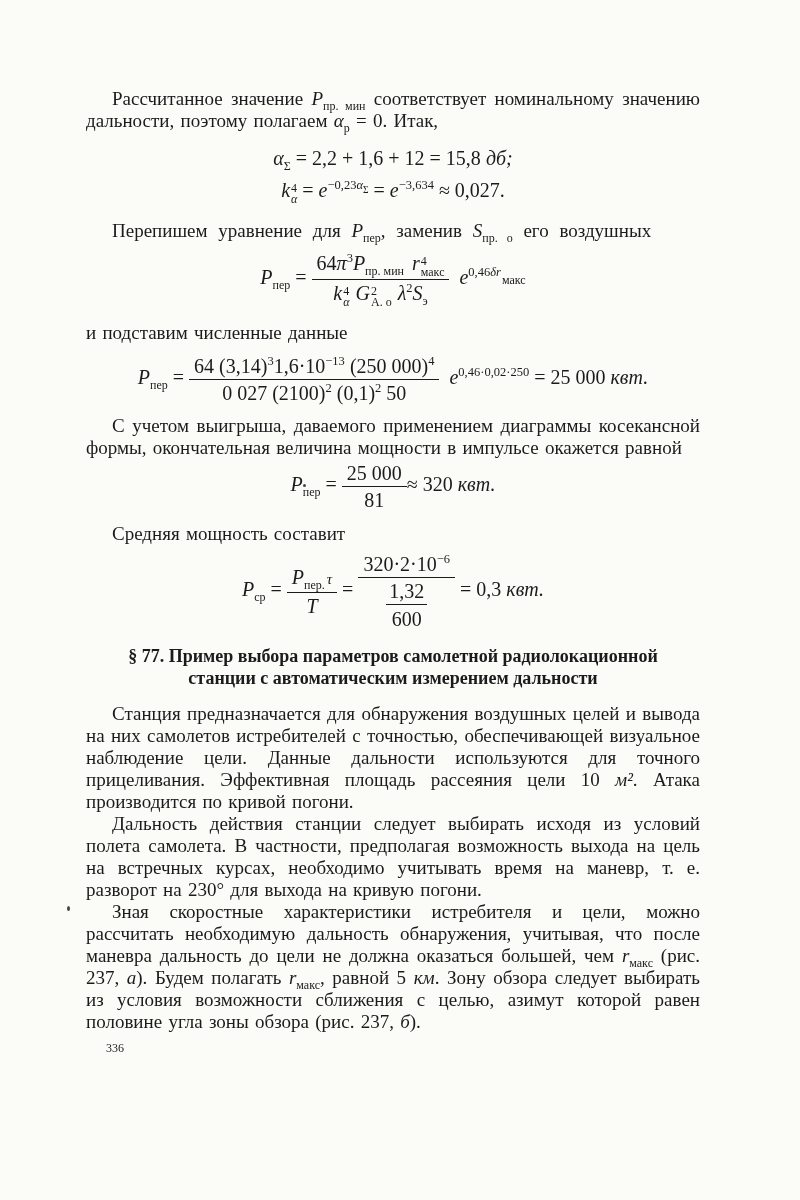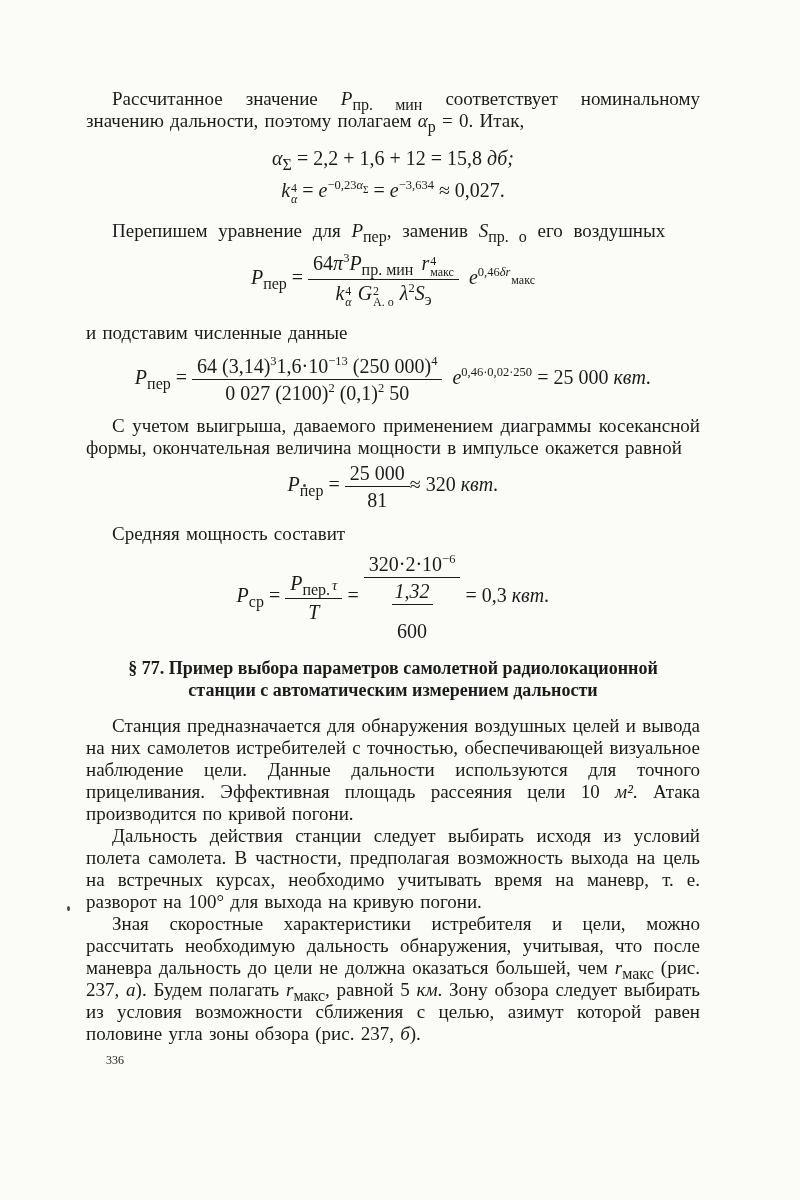--- a/index.html
+++ b/index.html
@@ -7,29 +7,29 @@
   .page{
     position:relative;width:800px;height:1200px;background:#fbfbf8;
     font-family:"Liberation Serif",serif;color:#1b1b1b;overflow:hidden;
   }
   .col{position:absolute;left:86px;top:88px;width:614px;}
   p{margin:0;font-size:19px;line-height:22px;text-align:justify;word-spacing:1.5px;hyphens:auto;-webkit-hyphens:auto;}
   .ind{text-indent:26px;}
   .noind{text-indent:0;}
   .spread{word-spacing:6px;}
   i{font-style:italic;}
-  sub{font-size:16px;line-height:0;}
+  sub{font-size:12px;line-height:0;}
   sup{font-size:12.5px;line-height:0;}
   sub.small2{font-size:9.5px;}
   .formula{text-align:center;font-size:20px;line-height:26px;white-space:nowrap;}
   .frac{display:inline-block;vertical-align:middle;text-align:center;line-height:24px;}
   .frac .num{display:block;padding:0 5px 1px;}
   .frac .den{display:block;border-top:1.5px solid #1b1b1b;padding:1px 5px 0;}
-  .frac .frac .num{padding:0 3px 1px;font-style:italic;}
-  .frac .frac .den{padding:14px 3px 0;}
+  .frac .frac .num{padding:0 3px 1px;}
+  .frac .frac .den{padding:2px 3px 0;}
   .ss{display:inline-block;vertical-align:-6px;margin-left:1px;}
   .ss > *{display:block;font-size:12px;line-height:11px;text-align:left;}
   .esub{font-size:12px;margin-left:1px;}
   .tau{font-size:15px;}
   .ml2{margin-left:2px;} .ml6{margin-left:6px;} .ml8{margin-left:8px;} .ml10{margin-left:10px;}
   .m-f1{margin-top:13px;} .m-f2{margin-top:6px;} .m-p2{margin-top:15px;}
   .m-f3{margin-top:9px;}  .m-p3{margin-top:14px;} .m-f4{margin-top:10px;}
   .m-p4{margin-top:10px;} .m-f5{margin-top:2px;}  .m-p5{margin-top:11px;}
   .m-f6{margin-top:7px;}
   h2.heading{margin:14px 0 0;font-size:18px;line-height:22px;font-weight:bold;text-align:center;padding:0 8px;}
@@ -67,20 +67,20 @@
     <div class="formula m-f5"><i>P</i><sub>пер</sub><span> = </span><span class="frac"><span class="num">25 000</span><span class="den">81</span></span><span>≈ 320 </span><i>квт.</i></div>
 
     <p class="ind m-p5"><span>Средняя мощность составит</span></p>
 
     <div class="formula m-f6"><i>P</i><sub>ср</sub><span> = </span><span class="frac"><span class="num"><i>P</i><sub>пер.</sub><i class="ml2 tau">τ</i></span><span class="den"><i>T</i></span></span><span> = </span><span class="frac"><span class="num"><span>320·2·10</span><sup>−6</sup></span><span class="den"><span class="frac"><span class="num">1,32</span><span class="den">600</span></span></span></span><span> = 0,3 </span><i>квт.</i></div>
 
     <h2 class="heading">§ 77. Пример выбора параметров самолетной радиолокационной станции с автоматическим измерением дальности</h2>
 
     <p class="ind m-p6"><span>Станция предназначается для обнаружения воздушных целей и вывода на них самолетов истребителей с точностью, обеспечивающей визуальное наблюдение цели. Данные дальности используются для точного прицеливания. Эффективная площадь рассеяния цели 10 </span><i>м²</i><span>. Атака производится по кривой погони.</span></p>
 
-    <p class="ind"><span>Дальность действия станции следует выбирать исходя из условий полета самолета. В частности, предполагая возможность выхода на цель на встречных курсах, необходимо учитывать время на маневр, т. е. разворот на 100° для выхода на кривую погони.</span></p>
+    <p class="ind"><span>Дальность действия станции следует выбирать исходя из условий полета самолета. В частности, предполагая возможность выхода на цель на встречных курсах, необходимо учитывать время на маневр, т. е. разворот на 230° для выхода на кривую погони.</span></p>
 
     <p class="ind"><span>Зная скоростные характеристики истребителя и цели, можно рассчитать необходимую дальность обнаружения, учитывая, что после маневра дальность до цели не должна оказаться большей, чем </span><i>r</i><sub>макс</sub><span> (рис. 237, </span><i>а</i><span>). Будем полагать </span><i>r</i><sub>макс</sub><span>, равной 5 </span><i>км</i><span>. Зону обзора следует выбирать из условия возможности сближения с целью, азимут которой равен половине угла зоны обзора (рис. 237, </span><i>б</i><span>).</span></p>
 
     <p class="pagenum">336</p>
 
   </div>
 </div>
 
 </body></html>

